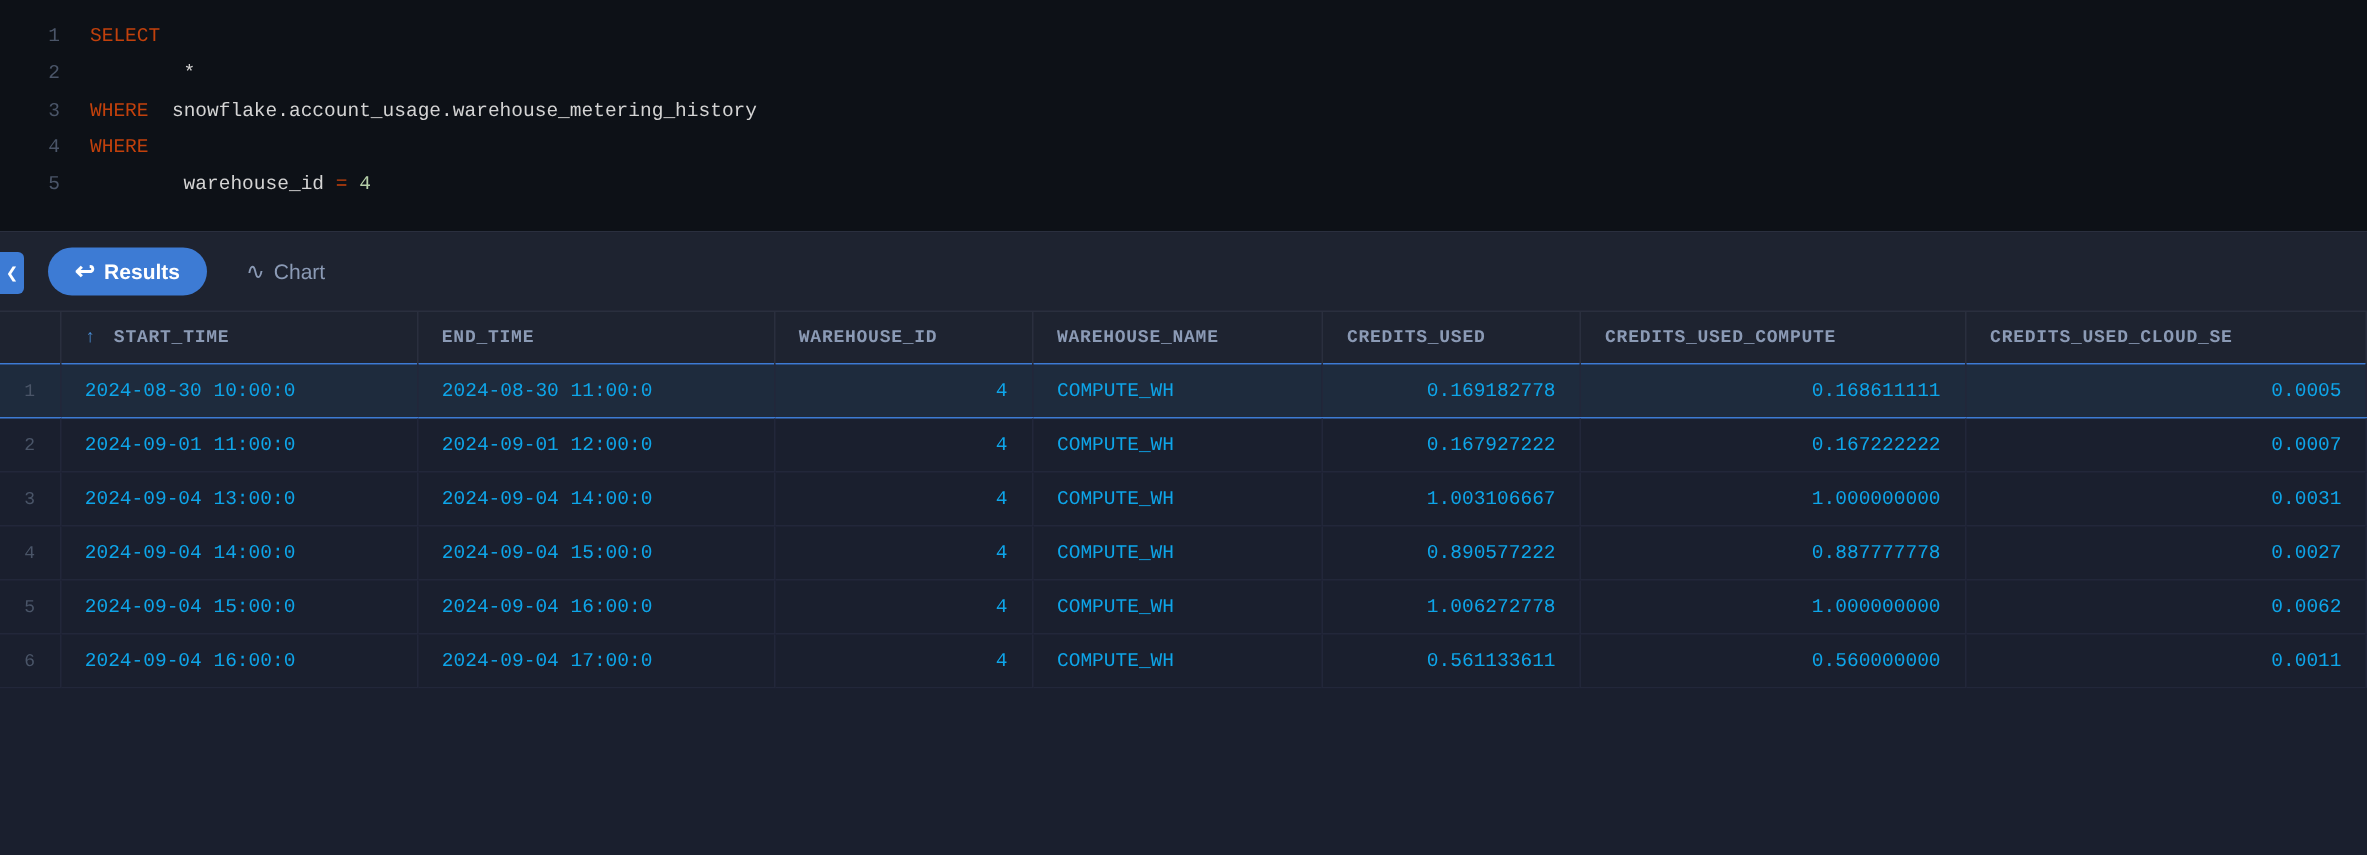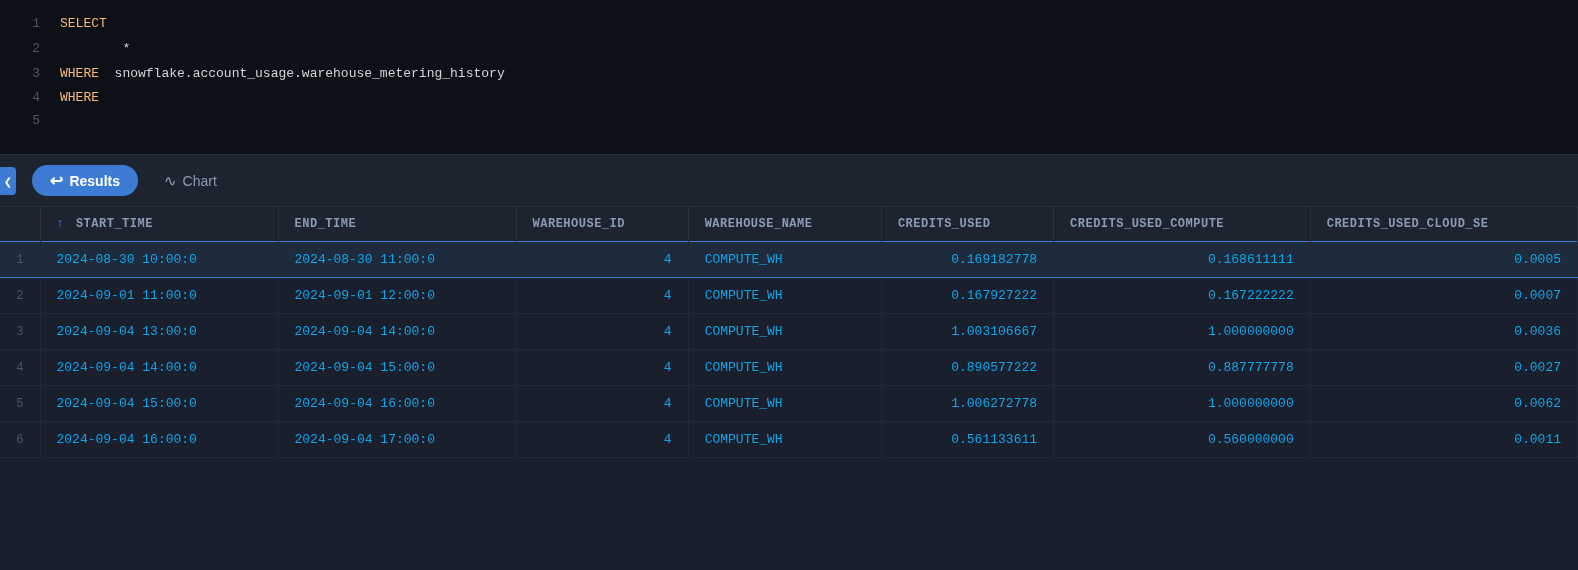--- a/index.html
+++ b/index.html
@@ -36,21 +36,21 @@
       user-select: none;
       flex-shrink: 0;
     }
 
     .line-content {
       font-size: 13px;
       line-height: 1.6;
       white-space: pre;
     }
 
-    .kw-blue { color: #fdba74; }
+    .kw-blue { color: #c2410c; }
     .kw-number { color: #b5cea8; }
     .kw-white { color: #d4d4d4; }
 
     
     .tabs-bar {
       background: #1e2330;
       display: flex;
       align-items: center;
       padding: 10px 16px;
       gap: 8px;
@@ -192,20 +192,21 @@
   <div class="sql-line">
     <span class="line-number">3</span>
     <span class="line-content"><span class="kw-blue">WHERE</span><span class="kw-white">  snowflake.account_usage.warehouse_metering_history</span></span>
   </div>
   <div class="sql-line">
     <span class="line-number">4</span>
     <span class="line-content"><span class="kw-blue">WHERE</span></span>
   </div>
   <div class="sql-line">
     <span class="line-number">5</span>
+    <span class="line-content"><span class="kw-white">        warehouse_id </span><span class="kw-blue">= </span><span class="kw-number">4</span></span>
   </div>
 </div>
 
 <div style="position:relative;">
   <div class="tabs-bar">
     <div style="position:absolute; left:0; top:50%; transform:translateY(-50%); z-index:10;">
       <button class="collapse-btn">❮</button>
     </div>
     <div style="width:8px;"></div>
     <button class="tab-results">
@@ -258,21 +259,21 @@
           <td class="num-col">0.0007</td>
         </tr>
         <tr>
           <td>3</td>
           <td>2024-09-04 13:00:0</td>
           <td>2024-09-04 14:00:0</td>
           <td class="num-col">4</td>
           <td>COMPUTE_WH</td>
           <td class="num-col">1.003106667</td>
           <td class="num-col">1.000000000</td>
-          <td class="num-col">0.0036</td>
+          <td class="num-col">0.0031</td>
         </tr>
         <tr>
           <td>4</td>
           <td>2024-09-04 14:00:0</td>
           <td>2024-09-04 15:00:0</td>
           <td class="num-col">4</td>
           <td>COMPUTE_WH</td>
           <td class="num-col">0.890577222</td>
           <td class="num-col">0.887777778</td>
           <td class="num-col">0.0027</td>

